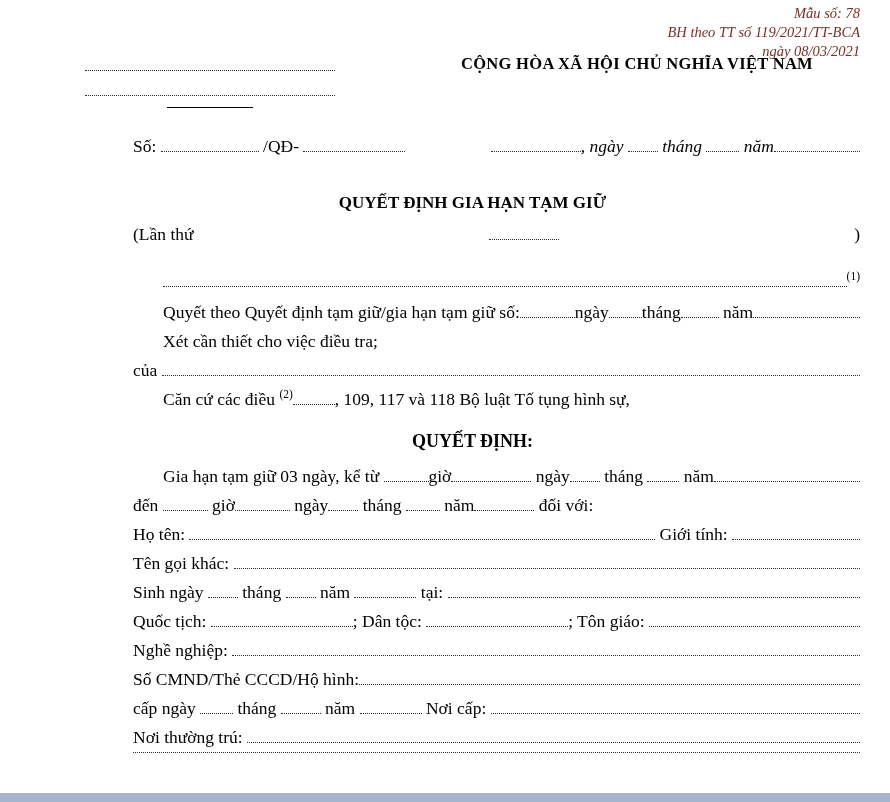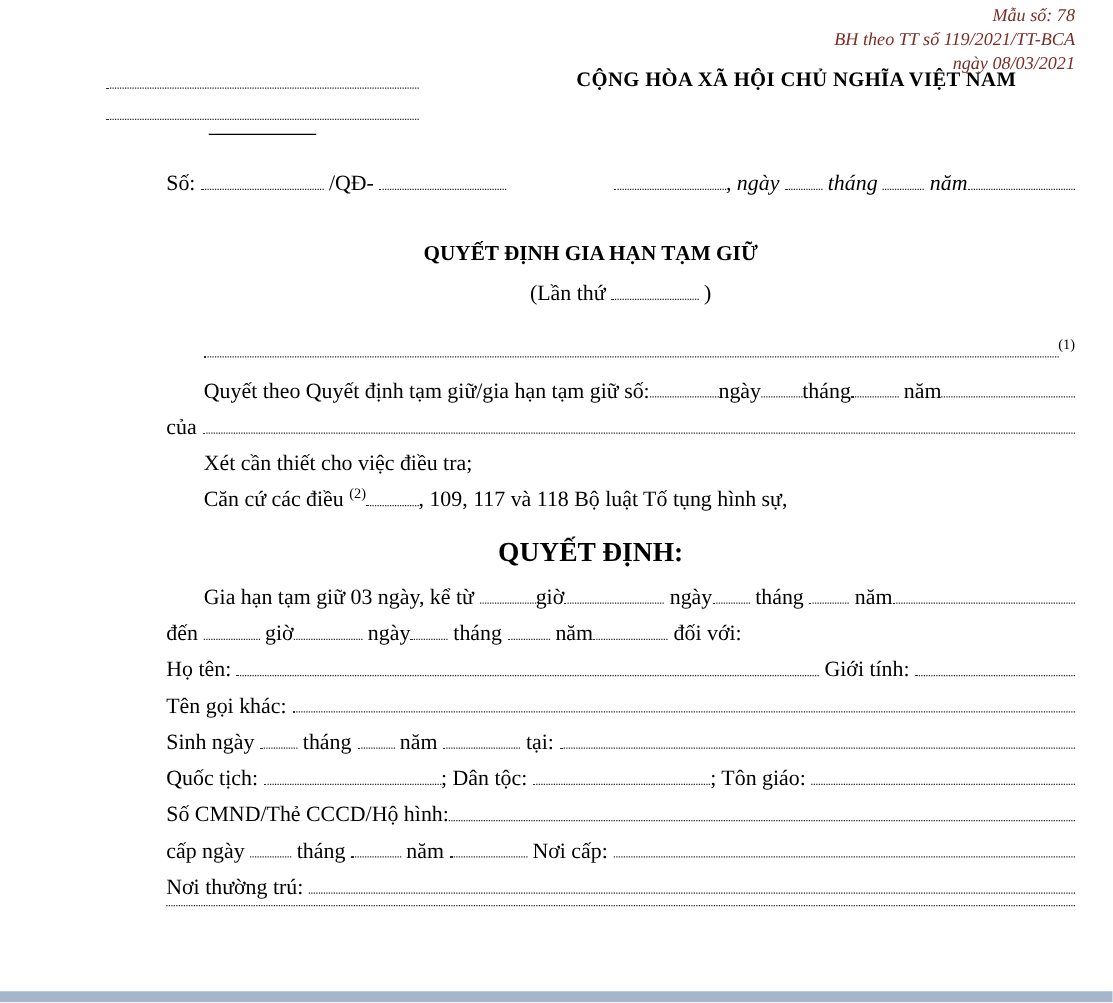--- a/index.html
+++ b/index.html
@@ -26,40 +26,40 @@
   .org-dotted{height:0;border-bottom:1.6px dotted #2b2b2b;margin-bottom:24px;}
   .org-dotted:nth-child(2){margin-bottom:11px;}
   .org-rule{width:86px;margin:0 auto;border-top:1.7px solid #000;}
   .national-block{flex:1;text-align:center;padding-left:34px;}
   .national-title{font-weight:bold;font-size:16.5px;letter-spacing:.3px;line-height:22px;}
   .motto{margin-top:2px;font-weight:bold;font-size:17.5px;line-height:24px;}
   .motto span{display:inline-block;border-bottom:1.6px solid #000;padding:0 3px 2px;}
   
   .content{margin:0 45px 0 70px;}
   .line{display:flex;align-items:baseline;line-height:29px;font-size:17.5px;margin-left:48px;}
-  .line.center{justify-content:center;}
+  .line.center{justify-content:space-between;}
   .line .tx{white-space:pre;}
   .it{font-style:italic;}
   .dots{height:0;border-bottom:1.6px dotted #2b2b2b;}
   .gap{height:0;}
   .fill{flex:1 1 auto;}
   .sup{font-size:11.5px;position:relative;top:-7px;white-space:pre;}
   .ref-line{margin-top:24px;}
   .doc-title{
     margin:28px 0 0;
     text-align:center;
     font-weight:bold;font-size:17px;line-height:27px;
     font-family:"Liberation Serif","DejaVu Serif",serif;
   }
   .subtitle{margin-top:4px;}
   .preamble{margin-top:20px;}
   .decision-heading{
     margin:12px 0 8px;
     text-align:center;
-    font-weight:bold;font-size:22px;line-height:26px;
+    font-weight:bold;font-size:18px;line-height:26px;
   }
   .bottom-bar{
     position:absolute;left:0;right:0;bottom:0;height:9px;
     background:var(--bar-blue,#a4b5cd);
   }
 </style>
 </head>
 <body>
 
 <div class="page">
@@ -115,26 +115,26 @@
           <span class="tx">Quyết theo Quyết định tạm giữ/gia hạn tạm giữ số:</span>
           <span class="dots" style="width: 55px;"></span>
           <span class="tx">ngày</span>
           <span class="dots" style="width: 33px;"></span>
           <span class="tx">tháng</span>
           <span class="dots" style="width: 38px;"></span>
           <span class="tx"> năm</span>
           <span class="dots fill"></span>
         </div>
         <div class="line">
+          <span class="gap" style="width: 30px;"></span>
+          <span class="tx">Xét cần thiết cho việc điều tra;</span>
+        </div>
+        <div class="line">
           <span class="tx">của </span>
           <span class="dots fill"></span>
-        </div>
-        <div class="line">
-          <span class="gap" style="width: 30px;"></span>
-          <span class="tx">Xét cần thiết cho việc điều tra;</span>
         </div>
         <div class="line">
           <span class="gap" style="width: 30px;"></span>
           <span class="tx">Căn cứ các điều </span>
           <span class="sup">(2)</span>
           <span class="dots" style="width: 42px;"></span>
           <span class="tx">, 109, 117 và 118 Bộ luật Tố tụng hình sự,</span>
         </div>
       </div>
 
@@ -189,20 +189,24 @@
         </div>
         <div class="line">
           <span class="tx">Quốc tịch: </span>
           <span class="dots" style="width: 142px;"></span>
           <span class="tx">; Dân tộc: </span>
           <span class="dots" style="width: 142px;"></span>
           <span class="tx">; Tôn giáo: </span>
           <span class="dots fill"></span>
         </div>
         <div class="line">
+          <span class="tx">Nghề nghiệp: </span>
+          <span class="dots fill"></span>
+        </div>
+        <div class="line">
           <span class="tx">Số CMND/Thẻ CCCD/Hộ hình:</span>
           <span class="dots fill"></span>
         </div>
         <div class="line">
           <span class="tx">cấp ngày </span>
           <span class="dots" style="width: 33px;"></span>
           <span class="tx"> tháng </span>
           <span class="dots" style="width: 40px;"></span>
           <span class="tx"> năm </span>
           <span class="dots" style="width: 62px;"></span>

